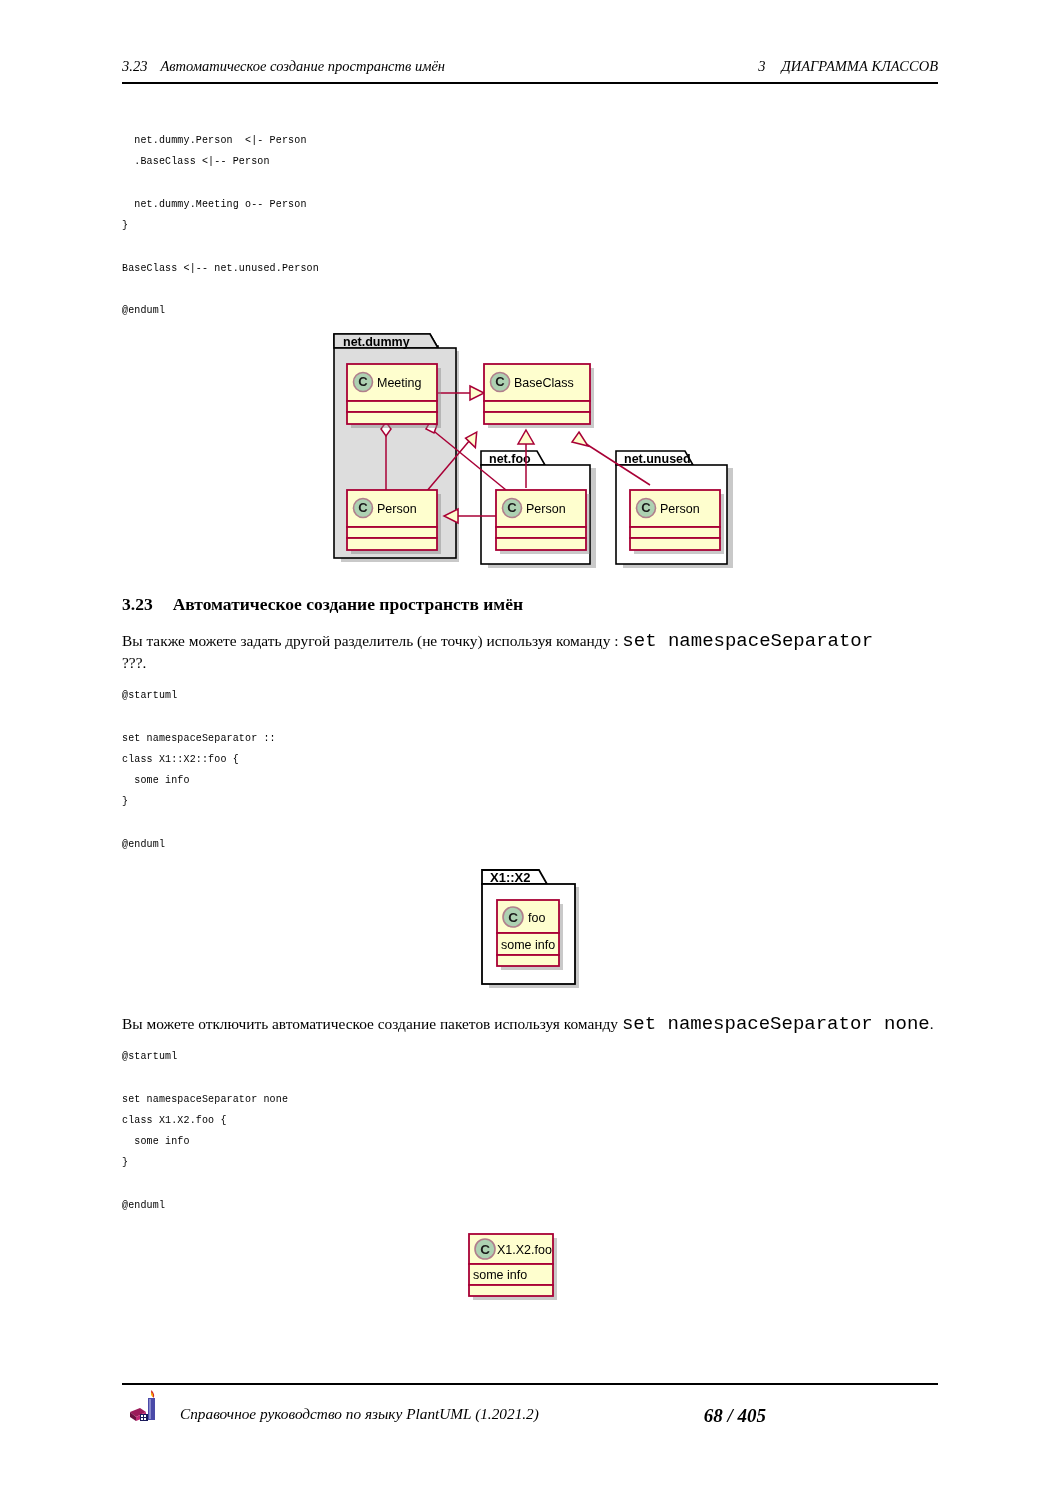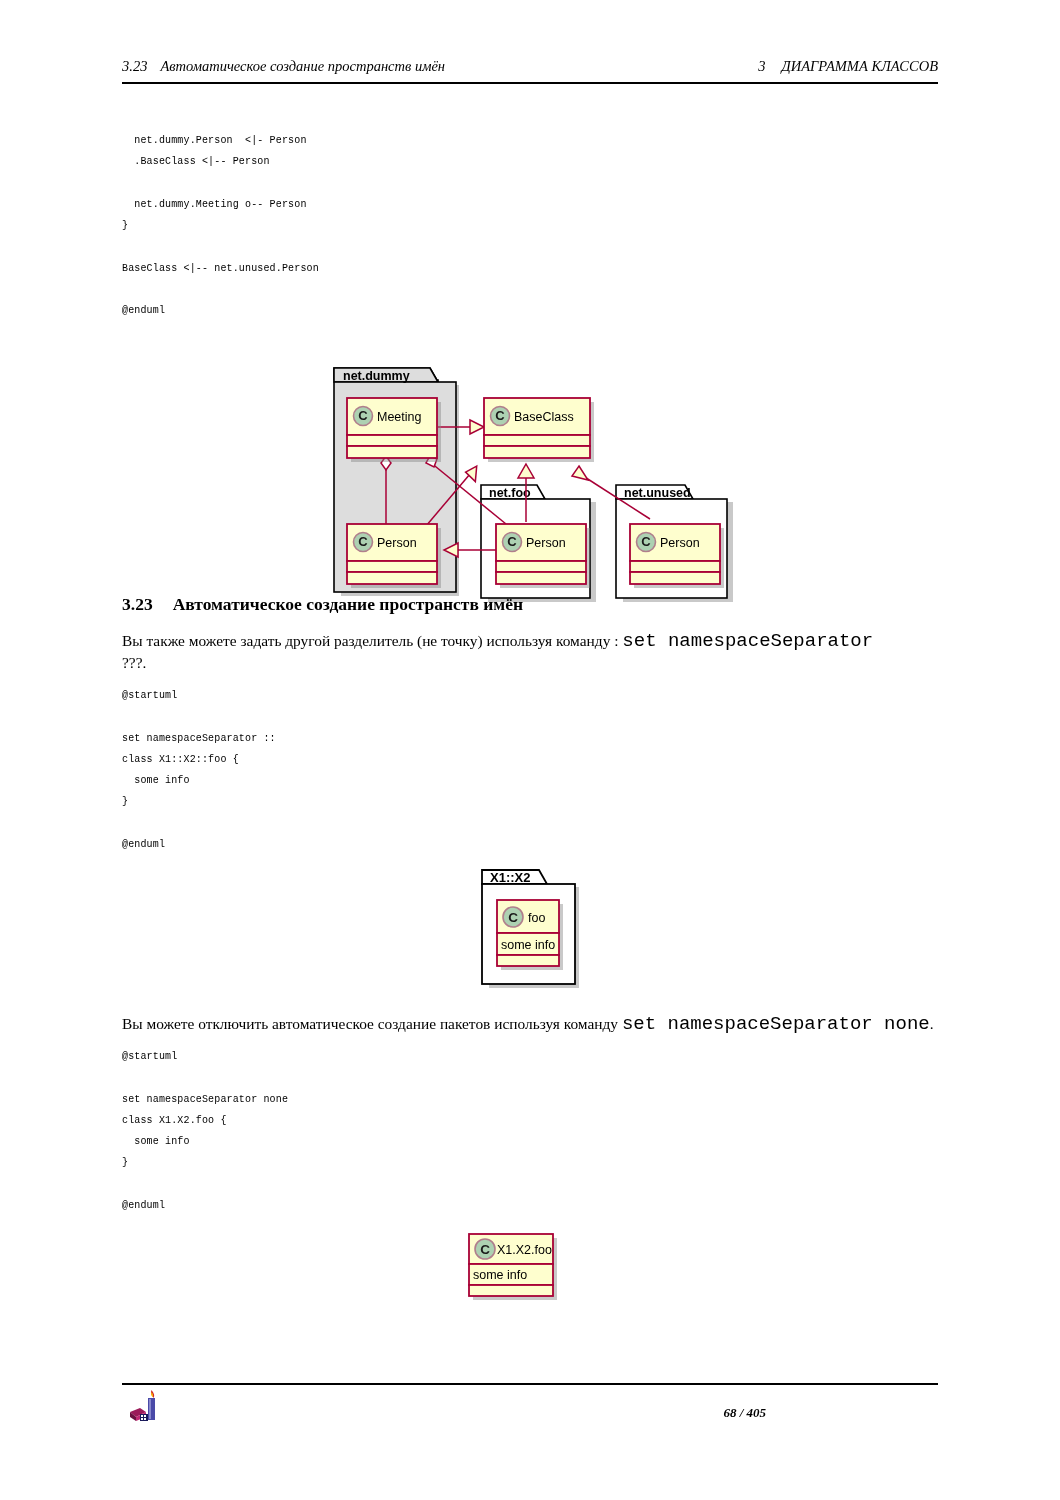--- a/index.html
+++ b/index.html
@@ -93,21 +93,21 @@
     font-style: italic;
     font-size: 15.3px;
     white-space: nowrap;
   }
   .ftr-page {
     position: absolute;
     right: 122px;
     top: 1405px;
     font-style: italic;
     font-weight: bold;
-    font-size: 13px;
+    font-size: 19px;
     white-space: nowrap;
   }
   .logo {
     position: absolute;
     left: 128px;
     top: 1390px;
     width: 34px;
     height: 36px;
   }
 
@@ -129,21 +129,21 @@
   <div class="code" style="left:122px; top:130px;">  net.dummy.Person  &lt;|- Person
   .BaseClass &lt;|-- Person
 
   net.dummy.Meeting o-- Person
 }
 
 BaseClass &lt;|-- net.unused.Person
 
 @enduml</div>
 
-  <div class="uml" style="left:330px; top:330px;margin-top:34px;">
+  <div class="uml" style="left:330px; top:330px;">
     <svg width="420" height="240" viewBox="0 0 420 240" xmlns="http://www.w3.org/2000/svg">
       <defs>
         <g id="cicon">
           <circle cx="0" cy="0" r="9.5" fill="#ADD1B2" stroke="#B07F8C" stroke-width="1.6"></circle>
           <text x="0" y="4.4" font-family="Liberation Sans, sans-serif" font-size="13" font-weight="bold" text-anchor="middle" fill="#1A1A1A">C</text>
         </g>
       </defs>
 
       <g>
         <rect x="11" y="21" width="118" height="211" fill="#888888" opacity="0.45"></rect>
@@ -332,15 +332,16 @@
       <polygon points="2,22 2,27 8,31 8,27" fill="#6A1040"></polygon>
       <polygon points="8,27 18,22 18,27 8,31" fill="#C02A74"></polygon>
       <rect x="12" y="24" width="8" height="7" fill="#1A1A5A"></rect>
       <rect x="13" y="25" width="2" height="2" fill="#FFFFFF"></rect>
       <rect x="16" y="25" width="2" height="2" fill="#FFFFFF"></rect>
       <rect x="13" y="28" width="2" height="2" fill="#FFFFFF"></rect>
       <rect x="16" y="28" width="2" height="2" fill="#FFFFFF"></rect>
       <polygon points="0,31 10,31 10,34 0,34" fill="#FFFFFF"></polygon>
     </svg>
   </div>
+  <div class="ftr-txt">Справочное руководство по языку PlantUML (1.2021.2)</div>
   <div class="ftr-page">68 / 405</div>
 
 </div>
 
 </body></html>

